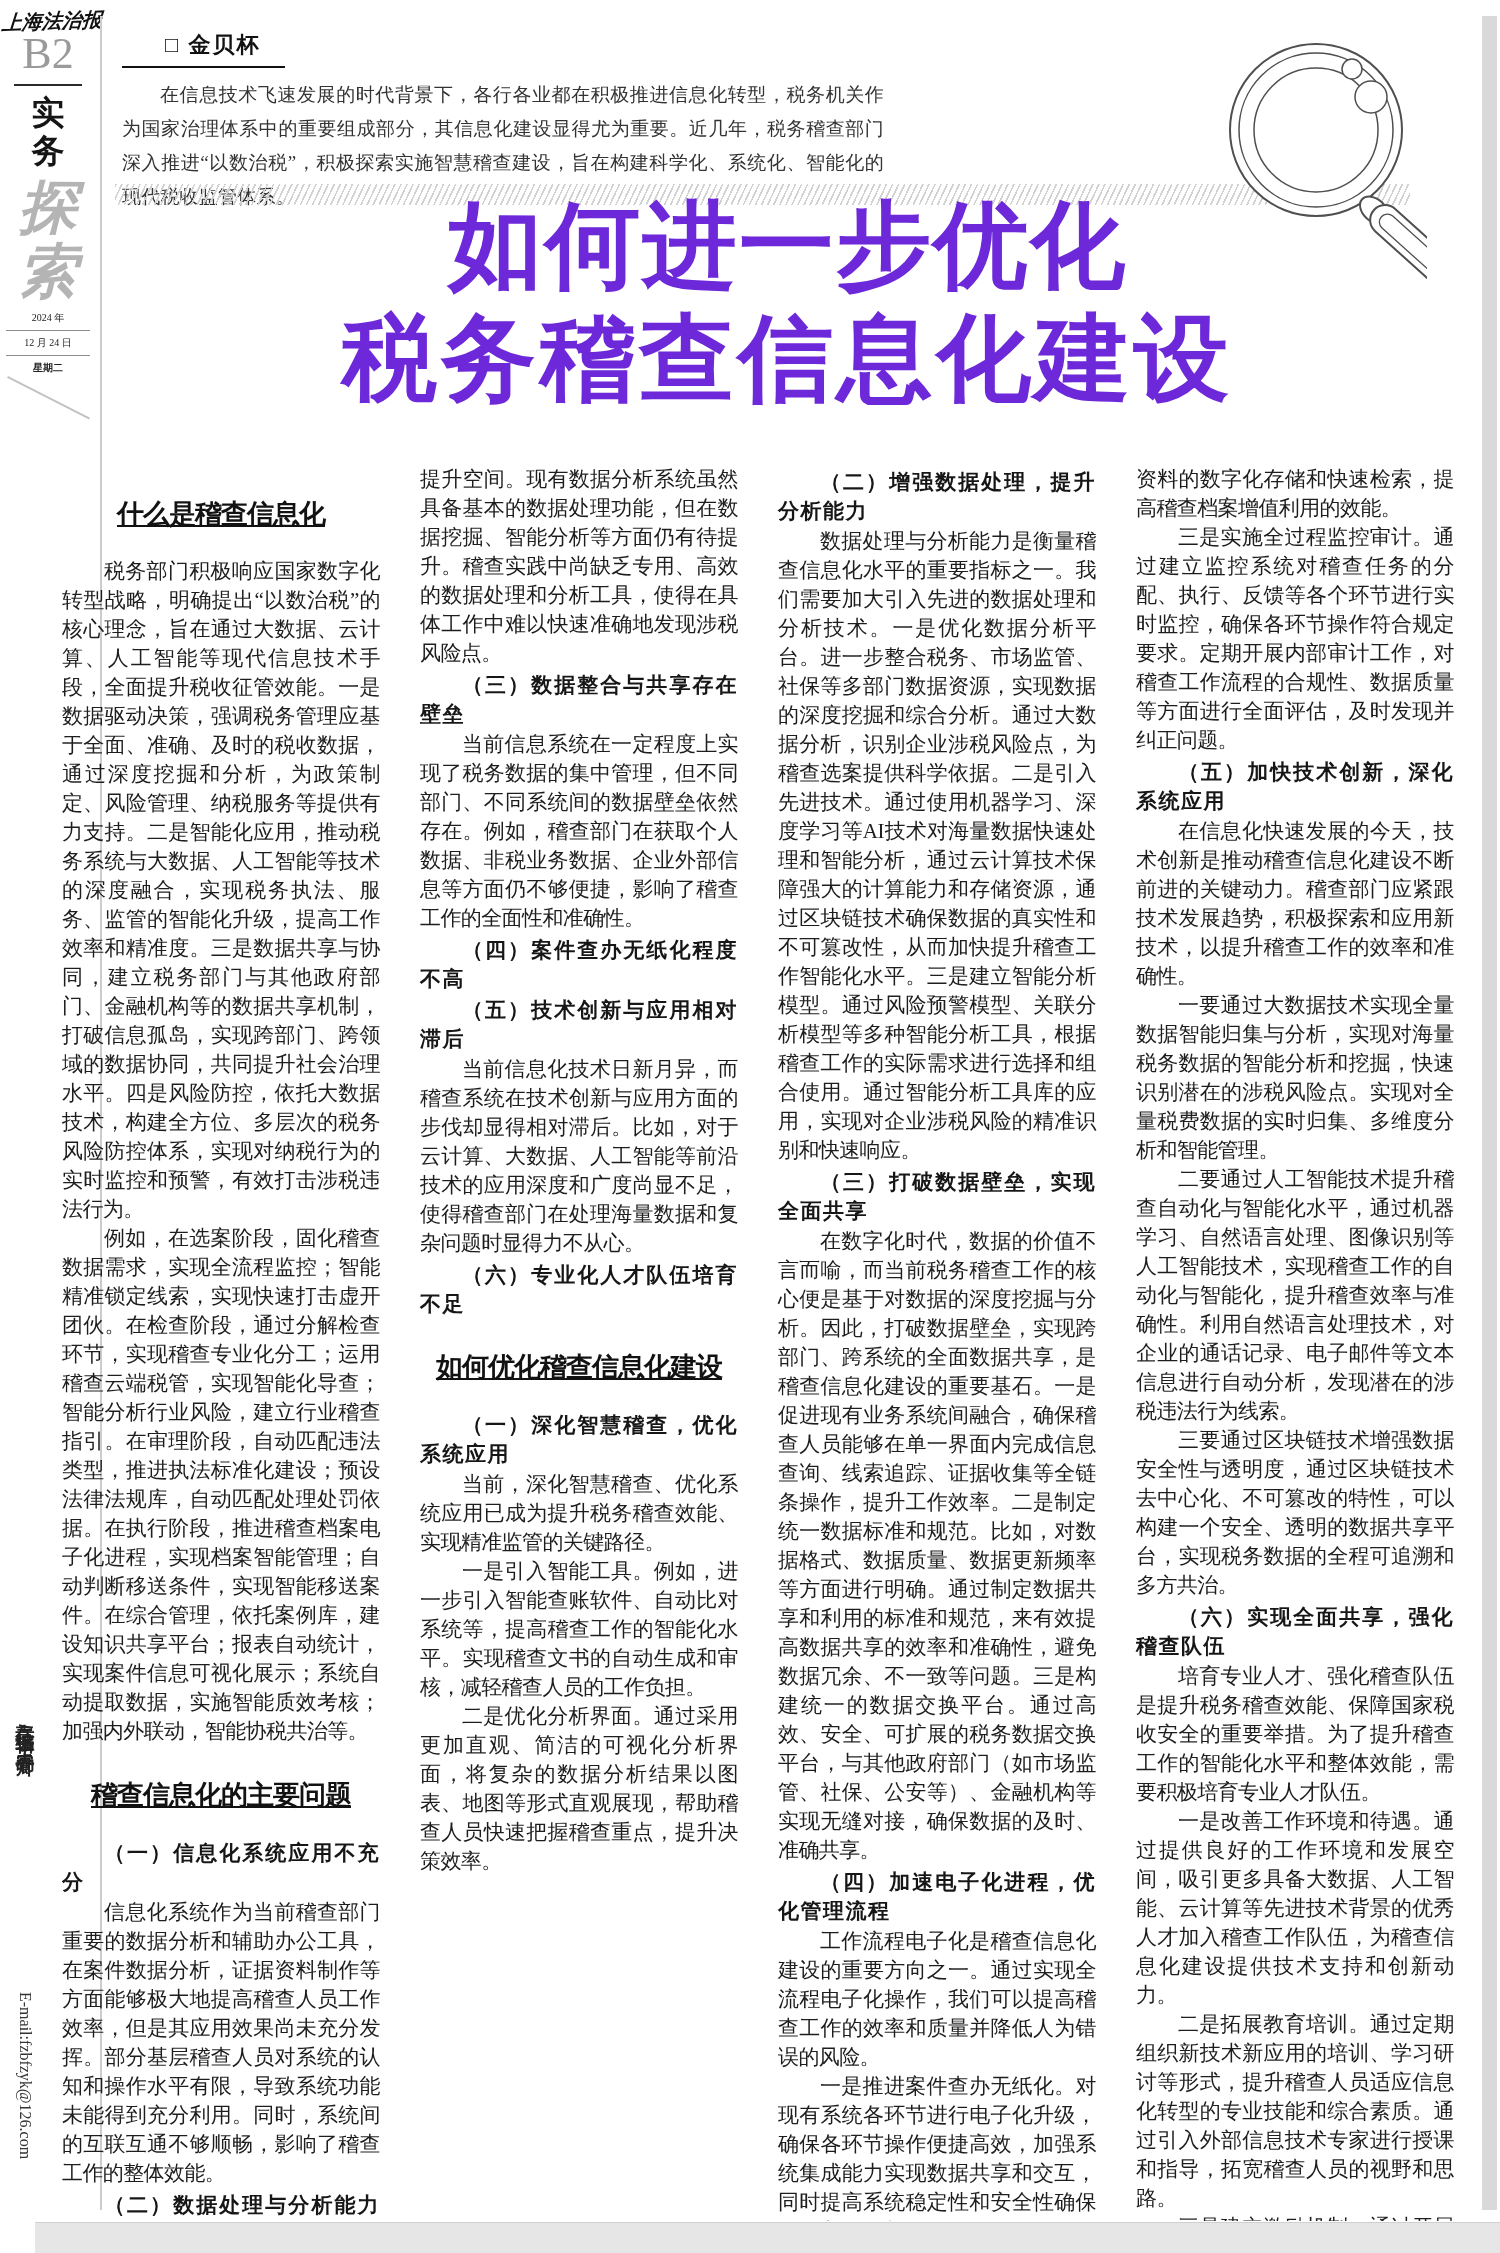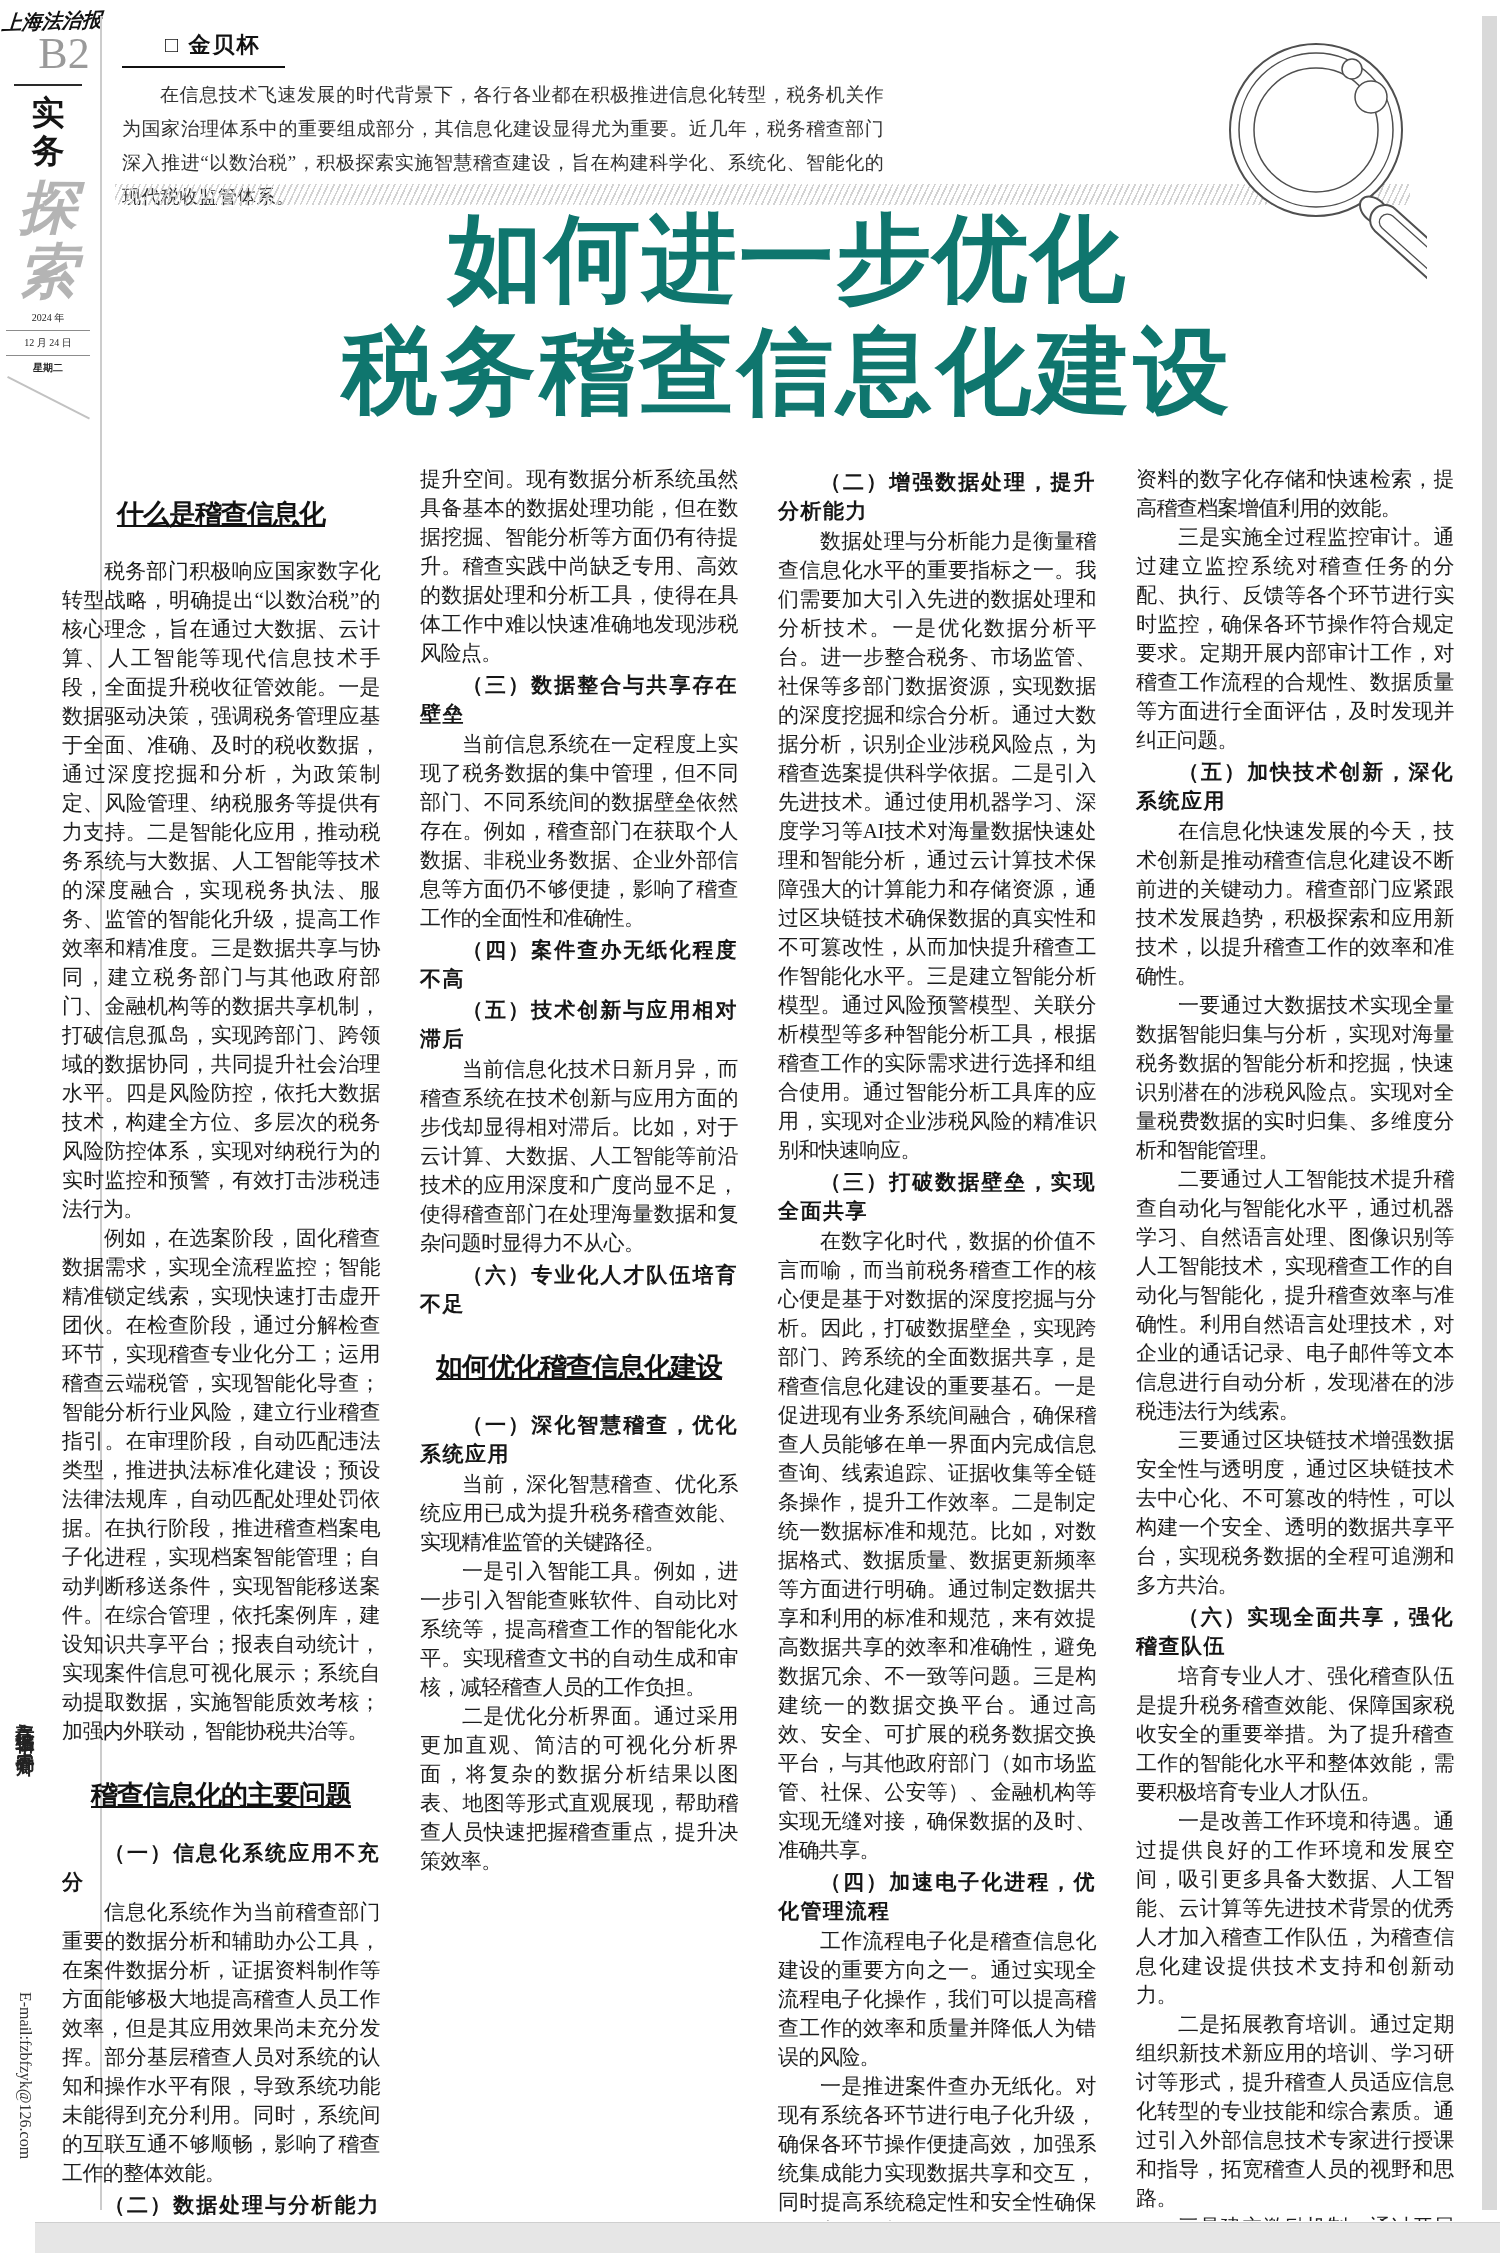--- a/index.html
+++ b/index.html
@@ -3,21 +3,21 @@
 <meta charset="utf-8">
 <style>
   html,body{margin:0;padding:0;background:#f2f2f2;}
   .page{position:relative;width:1500px;height:2253px;background:#ffffff;overflow:hidden;
         font-family:"Liberation Serif","DejaVu Serif",serif;color:#1f1f1f;}
 
   
   .sidebar{position:absolute;left:0;top:0;width:100px;height:2253px;}
   .paper-name{position:absolute;left:2px;top:8px;width:96px;font-size:20px;font-weight:900;
               font-style:italic;white-space:nowrap;transform:rotate(-2deg) skewX(-6deg);color:#111;}
-  .page-code{position:absolute;left:16px;top:28px;width:96px;text-align:center;font-size:44px;
+  .page-code{position:absolute;left:0;top:28px;width:96px;text-align:center;font-size:44px;
              color:#9a9a9a;font-family:"Liberation Serif",serif;}
   .code-rule{position:absolute;left:14px;top:84px;width:68px;height:2px;background:#2a2a2a;}
   .section-v{position:absolute;left:0;top:94px;width:96px;text-align:center;font-weight:bold;
              font-size:33px;color:#151515;line-height:38px;font-family:"Liberation Sans",sans-serif;}
   .script-v{position:absolute;left:0;top:176px;width:96px;text-align:center;font-size:58px;
             line-height:64px;color:#b4b4b4;font-weight:900;font-style:italic;}
   .date-block{position:absolute;left:4px;top:308px;width:88px;text-align:center;font-size:10px;color:#222;}
   .date-block .row{padding:3px 0;}
   .date-block .sep{height:1px;background:#8c8c8c;margin:2px 2px;}
   .weekday{font-weight:bold;}
@@ -32,22 +32,22 @@
            font-size:16px;color:#333;font-family:"Liberation Serif",serif;}
 
   
   .byline{position:absolute;left:122px;top:30px;font-size:22px;color:#111;
           font-family:"Liberation Sans",sans-serif;font-weight:600;letter-spacing:2px;padding-left:43px;}
   .byline-rule{position:absolute;left:122px;top:66px;width:163px;height:2px;background:#111;}
   .intro{position:absolute;left:122px;top:78px;width:762px;font-size:19px;line-height:34px;
          text-align:justify;text-indent:2em;color:#333;letter-spacing:0.2px;}
   .hatch{position:absolute;left:115px;top:184px;width:1295px;height:21px;z-index:1;
          background:repeating-linear-gradient(115deg,#d2d2d2 0 1.6px,transparent 1.6px 5.5px);}
-  .headline{position:absolute;left:115px;top:202px;width:1345px;text-align:center;z-index:2;
-            font-weight:900;color:#0f766e;}
+  .headline{position:absolute;left:115px;top:189px;width:1345px;text-align:center;z-index:2;
+            font-weight:900;color:#6d28d9;}
   .headline .l1{font-size:95px;line-height:114px;letter-spacing:2px;}
   .headline .l2{font-size:95px;line-height:112px;letter-spacing:4px;}
 
   
   .magnifier{position:absolute;left:1222px;top:12px;z-index:3;}
 
   
   .right-band{position:absolute;left:1482px;top:16px;width:15px;height:2194px;background:#d9d9d9;}
   .bottom-band{position:absolute;left:35px;top:2222px;width:1465px;height:31px;background:#e6e6e6;
                border-top:1px solid #cfcfcf;}

